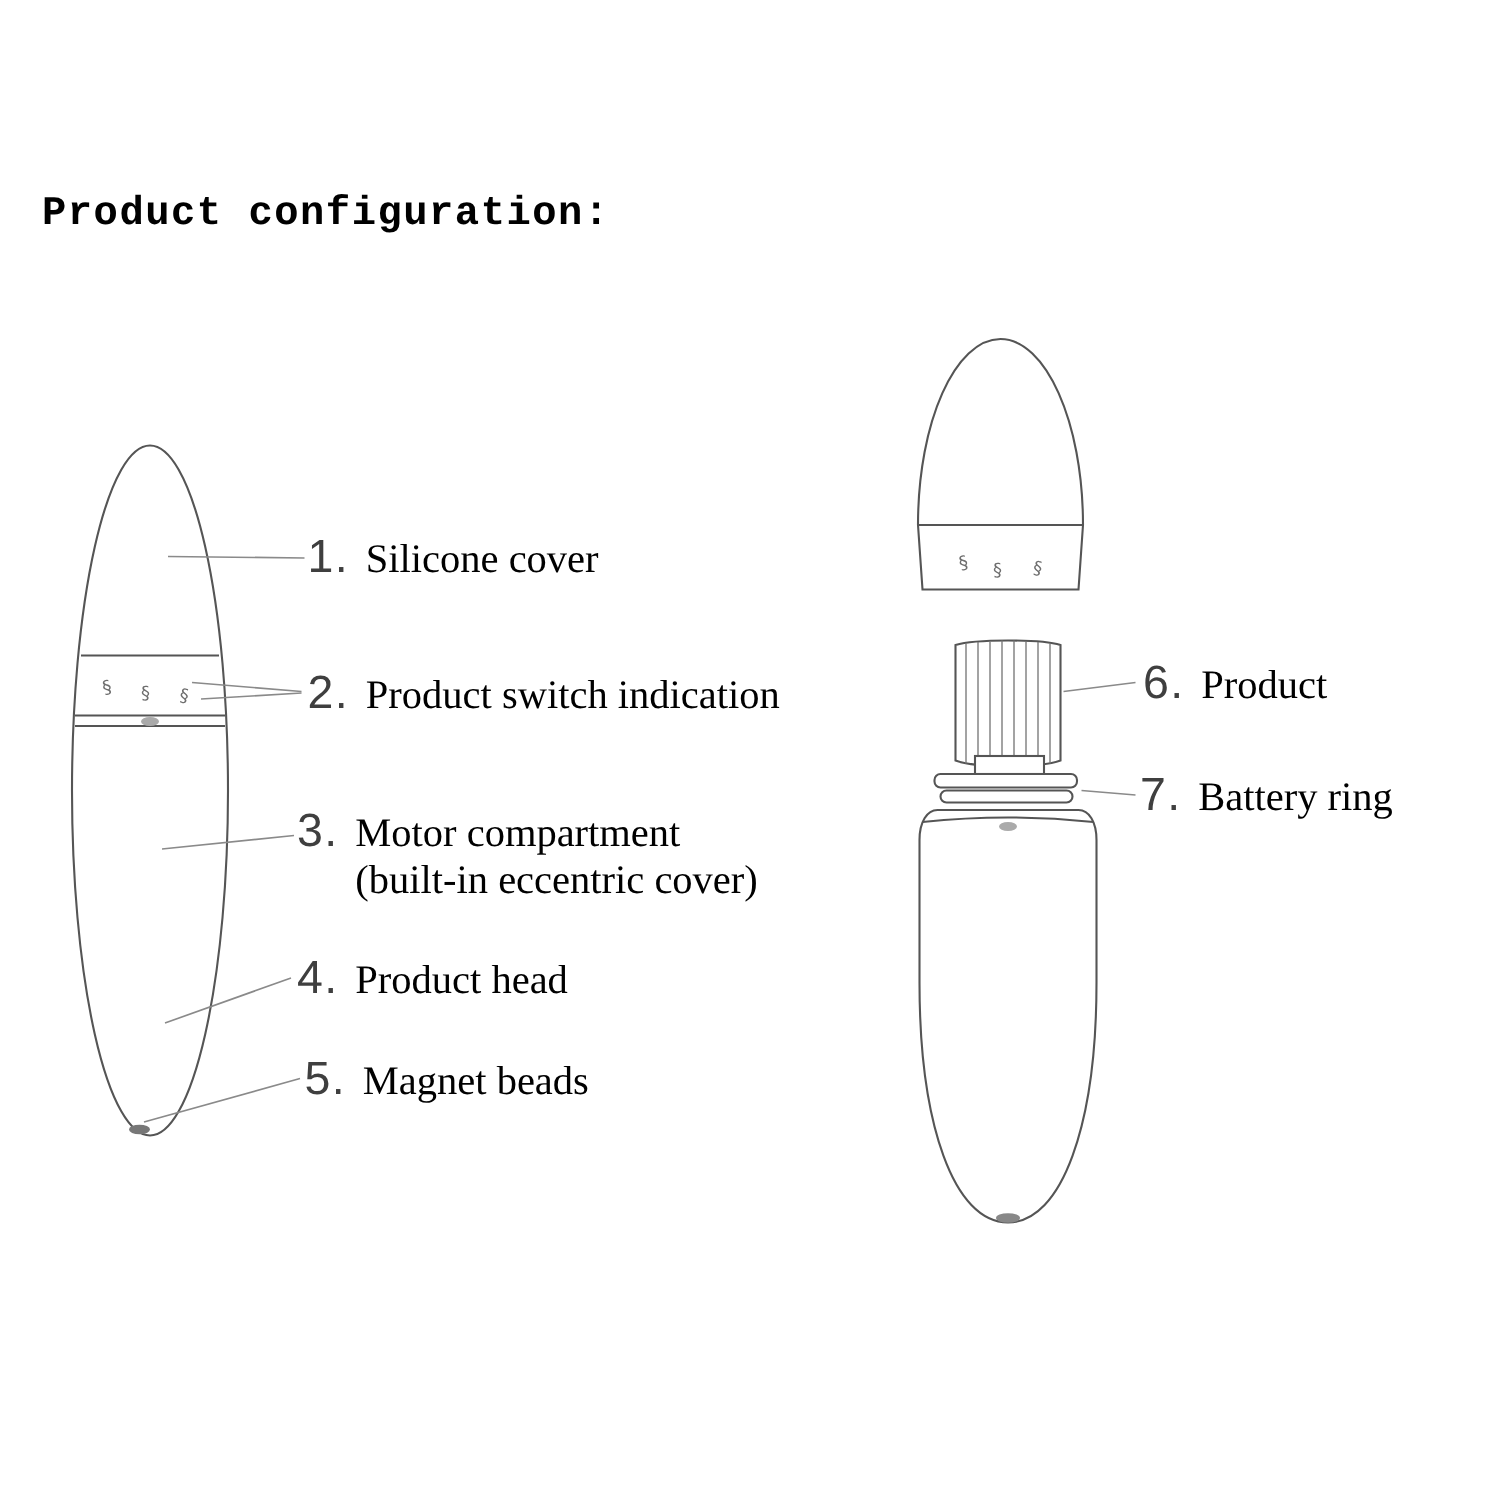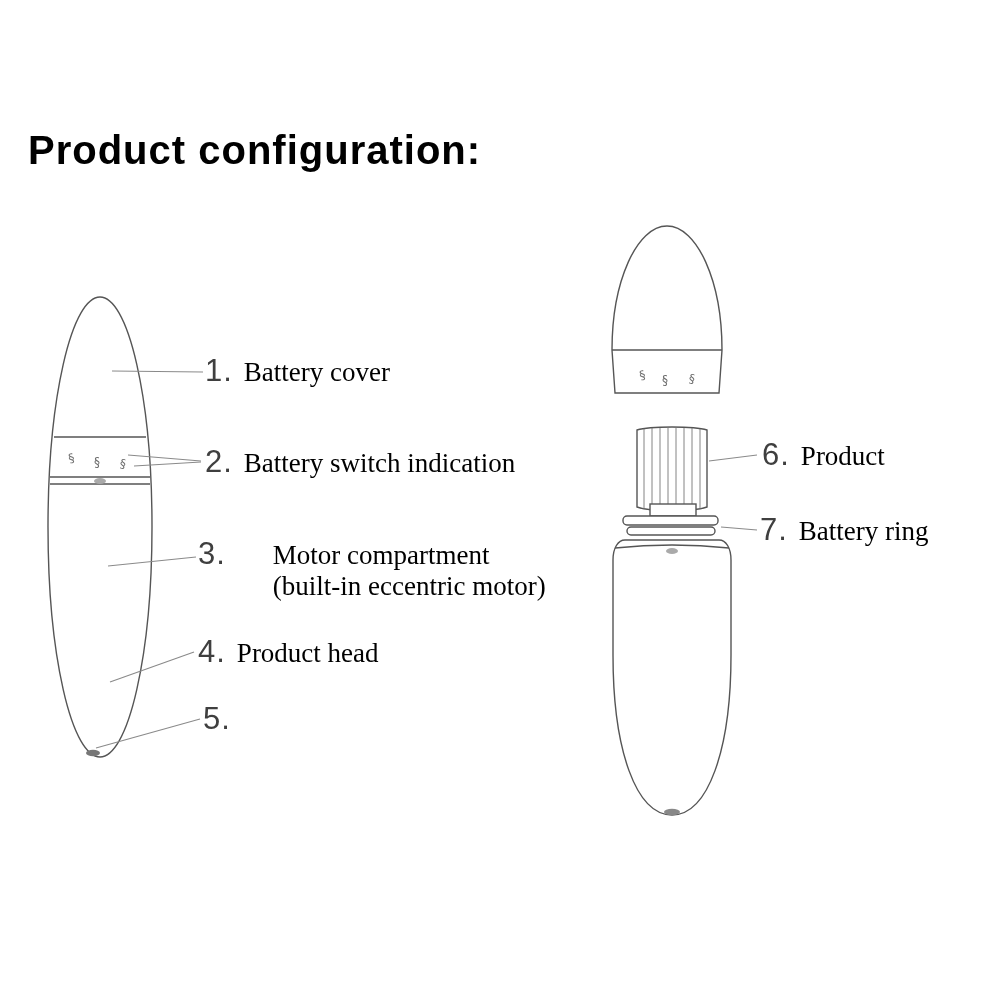--- a/index.html
+++ b/index.html
@@ -7,22 +7,22 @@
     position:relative;
     width:1000px;height:1000px;
     background:#ffffff;
     font-family:"Liberation Serif", serif;
     overflow:hidden;
   }
   #diagram-svg{position:absolute;left:0;top:0;}
   .page-title{
     position:absolute;
     left:28px;top:128px;
-    font-family:Liberation Sans, sans-serif;
-    font-size:40px;
+    font-family:Liberation Mono, monospace;
+    font-size:27px;
     font-weight:bold;
     color:#000000;
     letter-spacing:1px;
   }
   .label{
     position:absolute;
     display:flex;
     align-items:baseline;
     white-space:nowrap;
   }
@@ -31,21 +31,21 @@
     font-size:31px;
     color:#3f3f3f;
     margin-right:11px;
     letter-spacing:1px;
   }
   .label .txt{
     font-family:"Liberation Serif", serif;
     font-size:27px;
     color:#000000;
   }
-  .label .txt.two-line{line-height:31px;margin-left:36px;}
+  .label .txt.two-line{line-height:31px;}
   .label .txt .sub{display:block;}
 </style>
 </head>
 <body>
 
 <div id="stage">
 
   <svg id="diagram-svg" width="1000" height="1000" viewBox="0 0 1000 1000">
 
     <g fill="none" stroke="#555555" stroke-width="1.4">
@@ -107,43 +107,44 @@
       <line x1="96" y1="748" x2="200" y2="719"></line>
       <line x1="709" y1="461" x2="757" y2="455"></line>
       <line x1="721" y1="527" x2="757" y2="530"></line>
     </g>
   </svg>
 
   <h1 class="page-title" style="margin:0;">Product configuration:</h1>
 
   <div class="label" style="left:205px;top:353px">
     <span class="num">1.</span>
-    <span class="txt">Battery cover</span>
+    <span class="txt">Silicone cover</span>
   </div>
 
   <div class="label" style="left:205px;top:444px">
     <span class="num">2.</span>
-    <span class="txt">Battery switch indication</span>
+    <span class="txt">Product switch indication</span>
   </div>
 
   <div class="label" style="left:198px;top:536px">
     <span class="num">3.</span>
     <span class="txt two-line">
       <span class="sub">Motor compartment</span>
-      <span class="sub">(built-in eccentric motor)</span>
+      <span class="sub">(built-in eccentric cover)</span>
     </span>
   </div>
 
   <div class="label" style="left:198px;top:634px">
     <span class="num">4.</span>
     <span class="txt">Product head</span>
   </div>
 
   <div class="label" style="left:203px;top:701px">
     <span class="num">5.</span>
+    <span class="txt">Magnet beads</span>
   </div>
 
   <div class="label" style="left:762px;top:437px">
     <span class="num">6.</span>
     <span class="txt">Product</span>
   </div>
 
   <div class="label" style="left:760px;top:512px">
     <span class="num">7.</span>
     <span class="txt">Battery ring</span>

